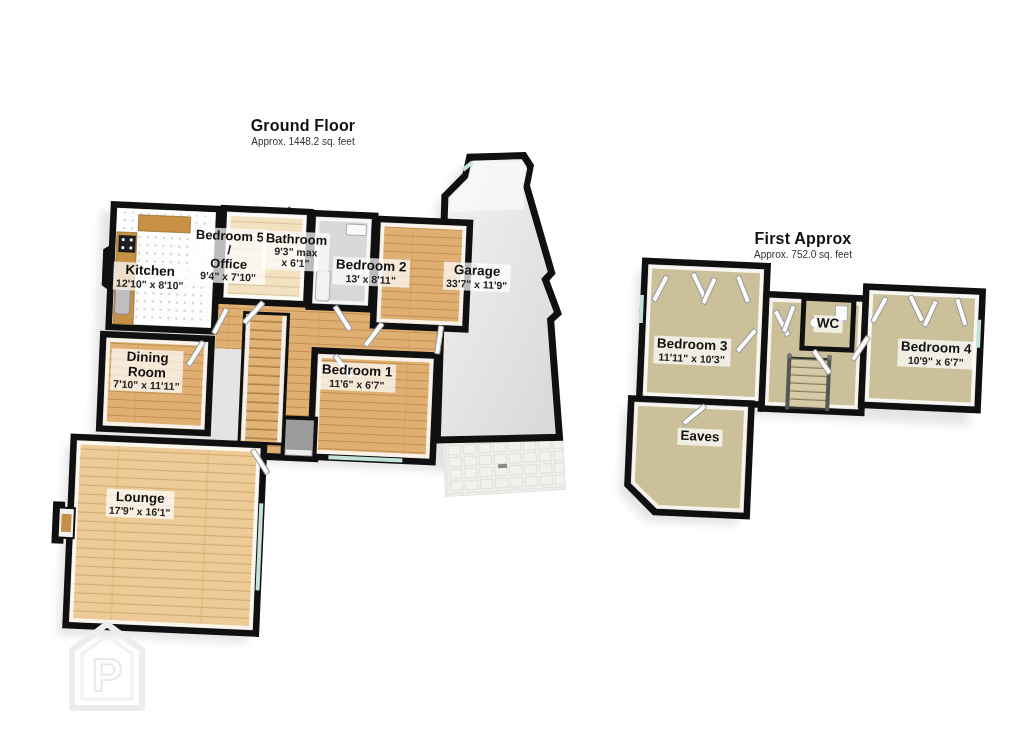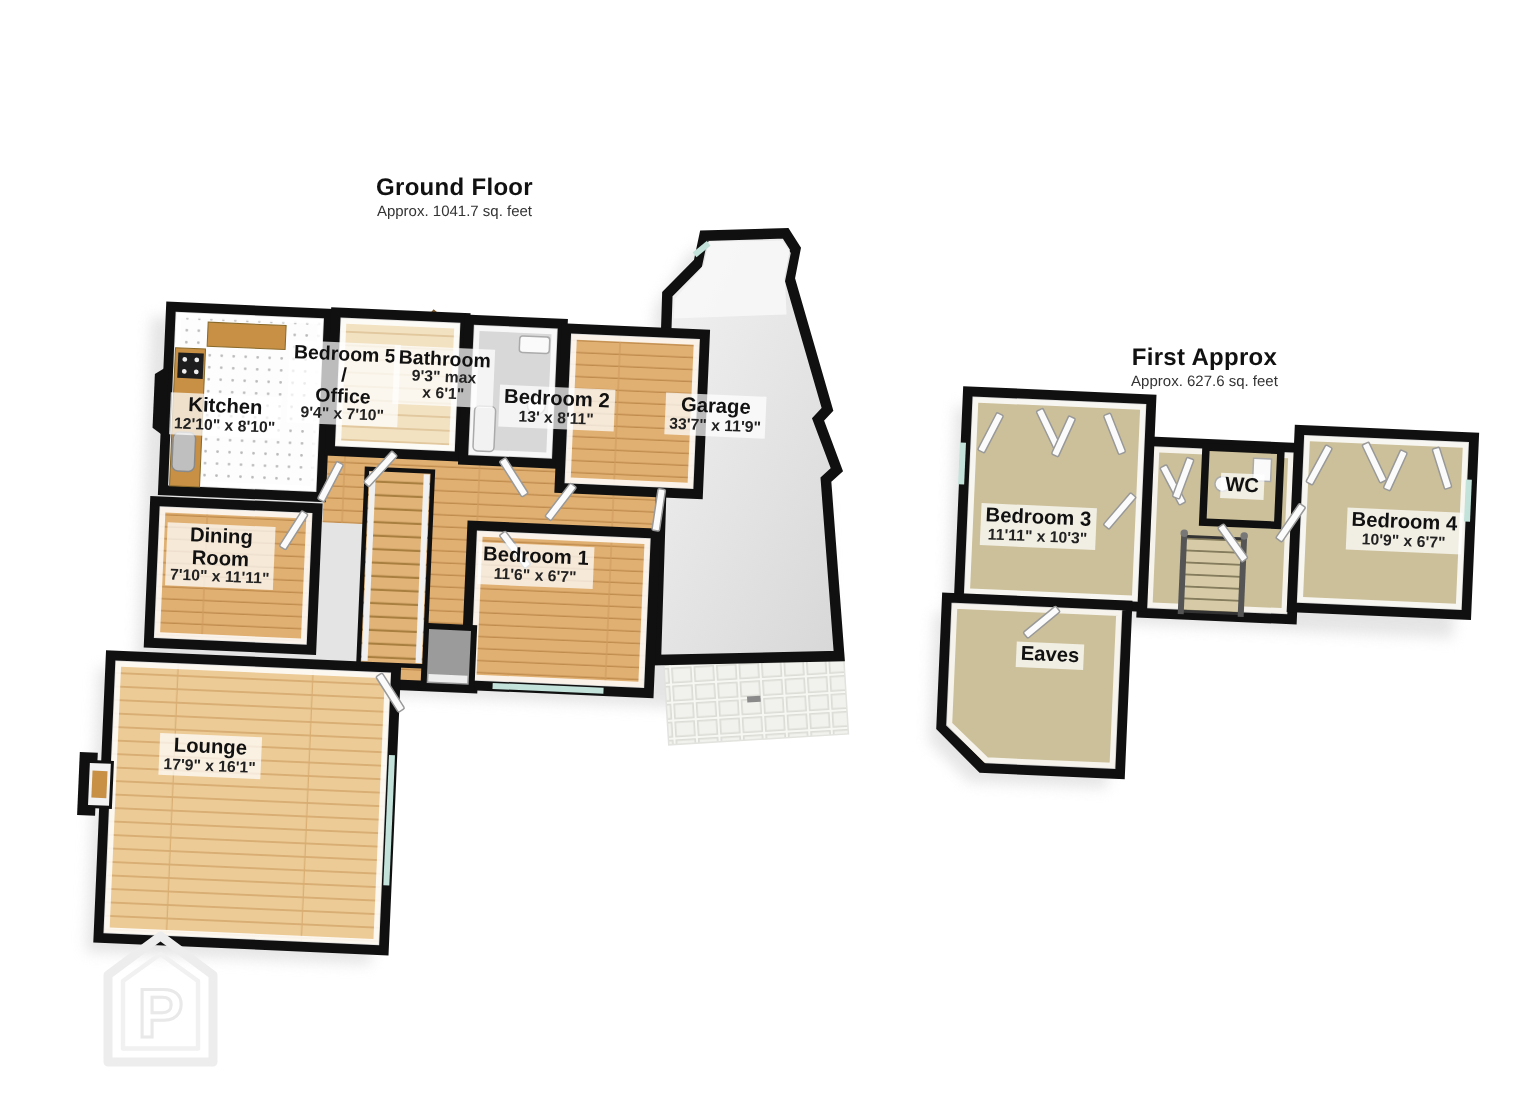--- a/index.html
+++ b/index.html
@@ -233,25 +233,25 @@
 
   <g>
     <path d="M72,650 L107,624 L142,650 L142,708 L72,708 Z" fill="none" stroke="#ededed" stroke-width="6" stroke-linejoin="round"></path>
     <path d="M82,654 L107,636 L132,654 L132,699 L82,699 Z" fill="none" stroke="#f1f1f1" stroke-width="3" stroke-linejoin="round"></path>
     <text x="107" y="691" text-anchor="middle" font-family="Liberation Sans, sans-serif" font-size="46" font-weight="bold" fill="#ffffff" stroke="#e9e9e9" stroke-width="2">P</text>
   </g>
 </svg>
 
   <div class="floor-title" style="left:303px;top:117px">
     <div class="t">Ground Floor</div>
-    <div class="s">Approx. 1041.7 sq. feet</div>
+    <div class="s">Approx. 1448.2 sq. feet</div>
   </div>
   <div class="floor-title" style="left:803px;top:230px">
     <div class="t">First Approx</div>
-    <div class="s">Approx. 627.6 sq. feet</div>
+    <div class="s">Approx. 752.0 sq. feet</div>
   </div>
 
   <div class="label" style="left:150px;top:277px">
     <div class="rn">Kitchen</div>
     <div class="rd">12'10" x 8'10"</div>
   </div>
 
   <div class="label" style="left:229px;top:256px">
     <div class="rn sm">Bedroom 5</div>
     <div class="rn sm">/</div>

